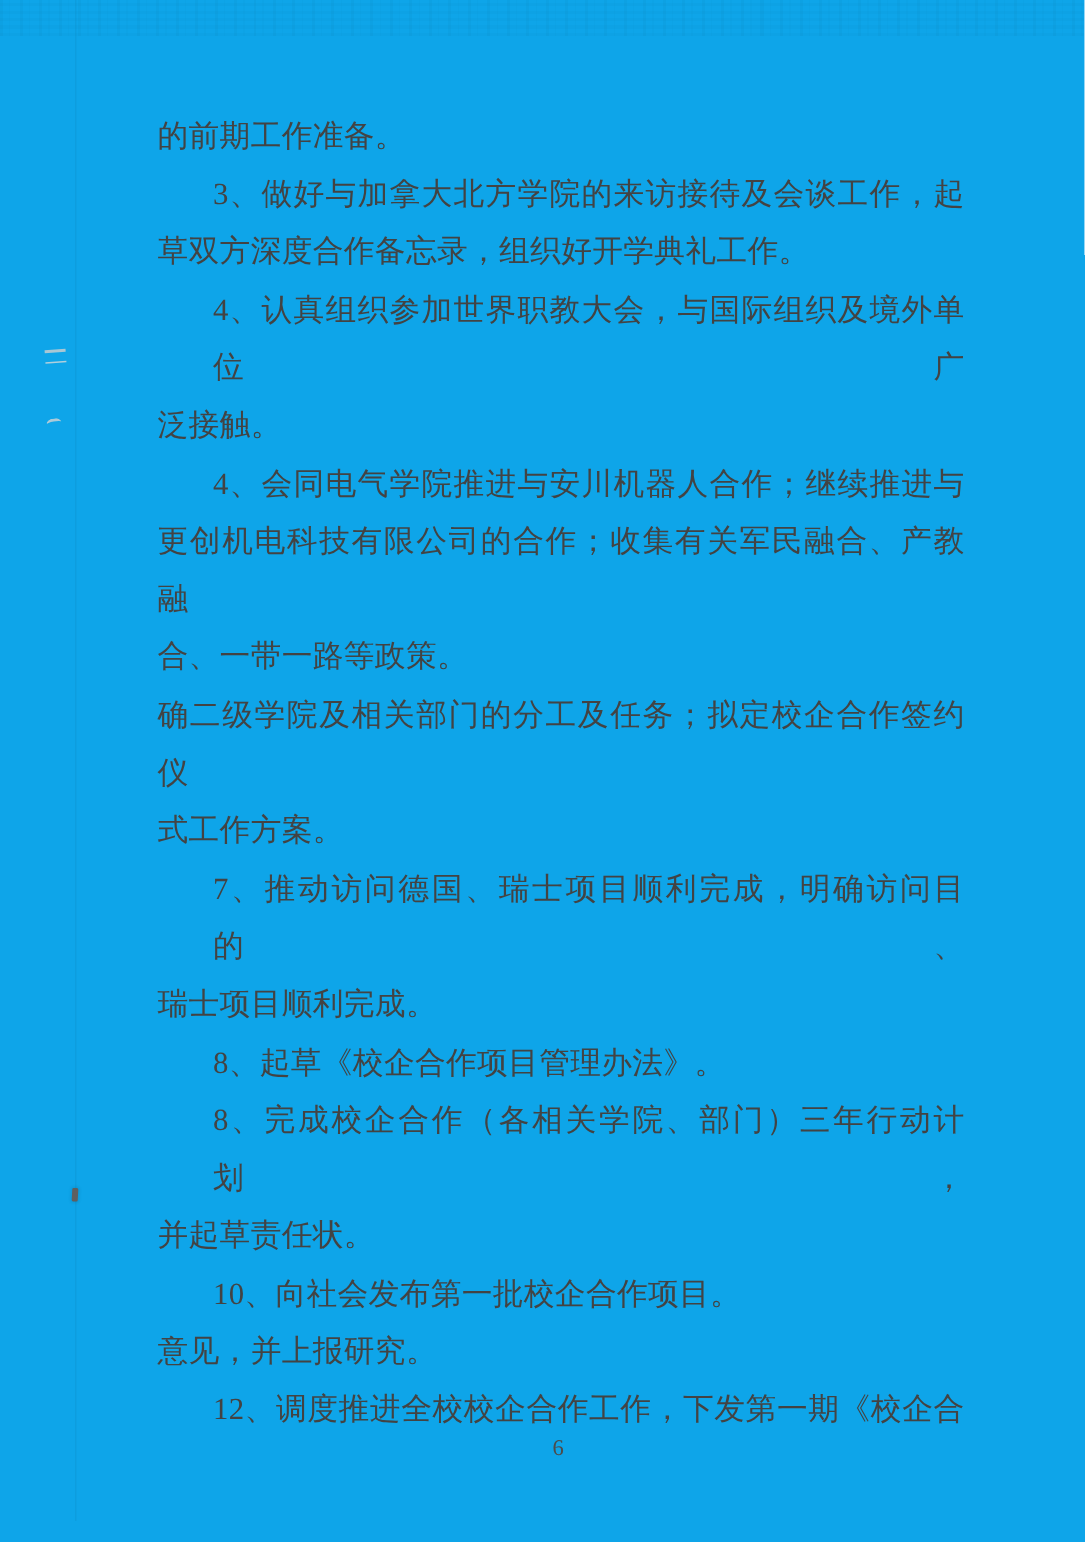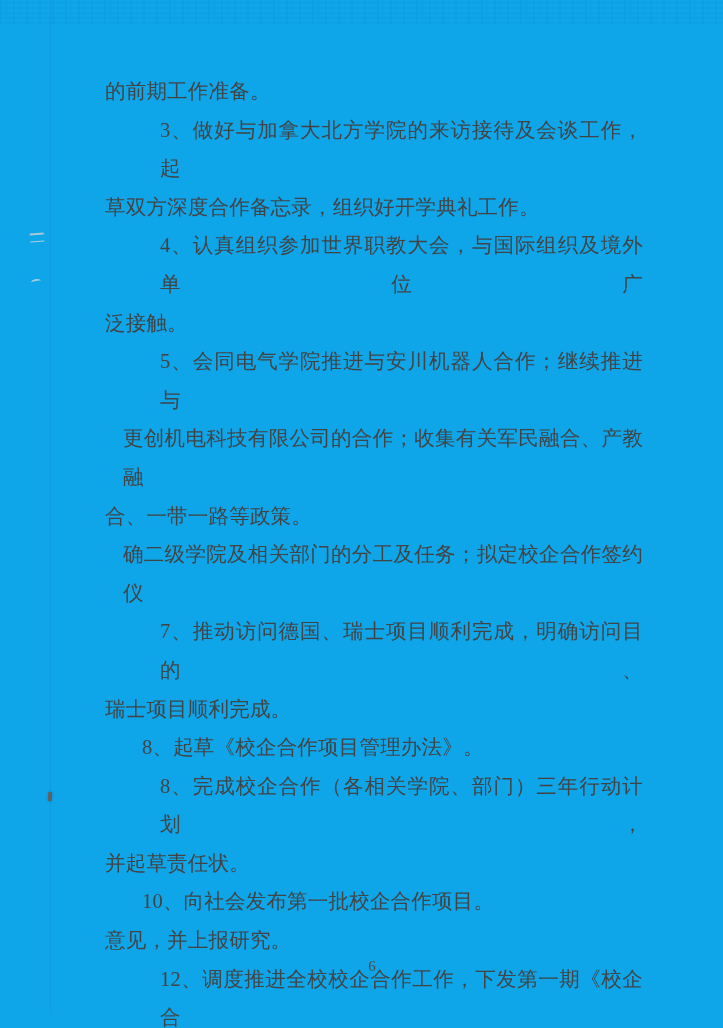--- a/index.html
+++ b/index.html
@@ -44,21 +44,21 @@
     left: 105px;
     top: 72px;
     width: 538px;
     color: #434343;
     font-size: 20.5px;
     line-height: 38.6px;
     letter-spacing: 0.2px;
   }
   .line { white-space: nowrap; }
   .line.indent { padding-left: 37px; }
-  .line.j { white-space: normal; text-align: justify; text-align-last: justify; margin-left: 18px; }
+  .line.j { white-space: normal; text-align: justify; text-align-last: justify; }
   .page-number {
     position: absolute; left: 352px; top: 955px; width: 40px;
     text-align: center;
     color: #4c4c4c; font-size: 15px; line-height: 22px;
   }
 </style>
 </head>
 <body>
 
 <div class="page">
@@ -68,24 +68,25 @@
   <div class="scan-smudge-a"></div>
   <div class="scan-smudge-b"></div>
   <div class="scan-tick"></div>
 
   <div class="doc">
     <div class="line">的前期工作准备。</div>
     <div class="line indent j">3、做好与加拿大北方学院的来访接待及会谈工作，起</div>
     <div class="line">草双方深度合作备忘录，组织好开学典礼工作。</div>
     <div class="line indent j">4、认真组织参加世界职教大会，与国际组织及境外单位广</div>
     <div class="line">泛接触。</div>
-    <div class="line indent j">5、会同电气学院推进与安川机器人合作；继续推进与</div>
+    <div class="line indent j">4、会同电气学院推进与安川机器人合作；继续推进与</div>
     <div class="line j">更创机电科技有限公司的合作；收集有关军民融合、产教融</div>
     <div class="line">合、一带一路等政策。</div>
     <div class="line j">确二级学院及相关部门的分工及任务；拟定校企合作签约仪</div>
+    <div class="line">式工作方案。</div>
     <div class="line indent j">7、推动访问德国、瑞士项目顺利完成，明确访问目的、</div>
     <div class="line">瑞士项目顺利完成。</div>
     <div class="line indent">8、起草《校企合作项目管理办法》。</div>
     <div class="line indent j">8、完成校企合作（各相关学院、部门）三年行动计划，</div>
     <div class="line">并起草责任状。</div>
     <div class="line indent">10、向社会发布第一批校企合作项目。</div>
     <div class="line">意见，并上报研究。</div>
     <div class="line indent j">12、调度推进全校校企合作工作，下发第一期《校企合</div>
 
   </div>

